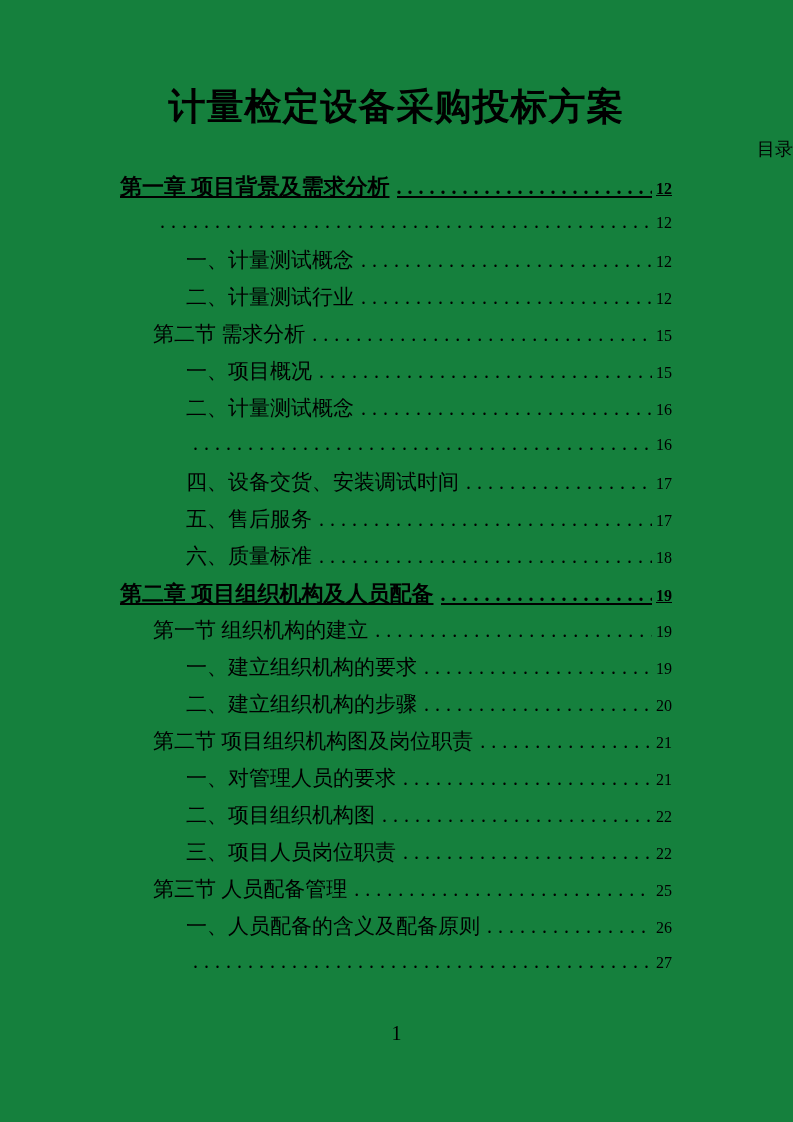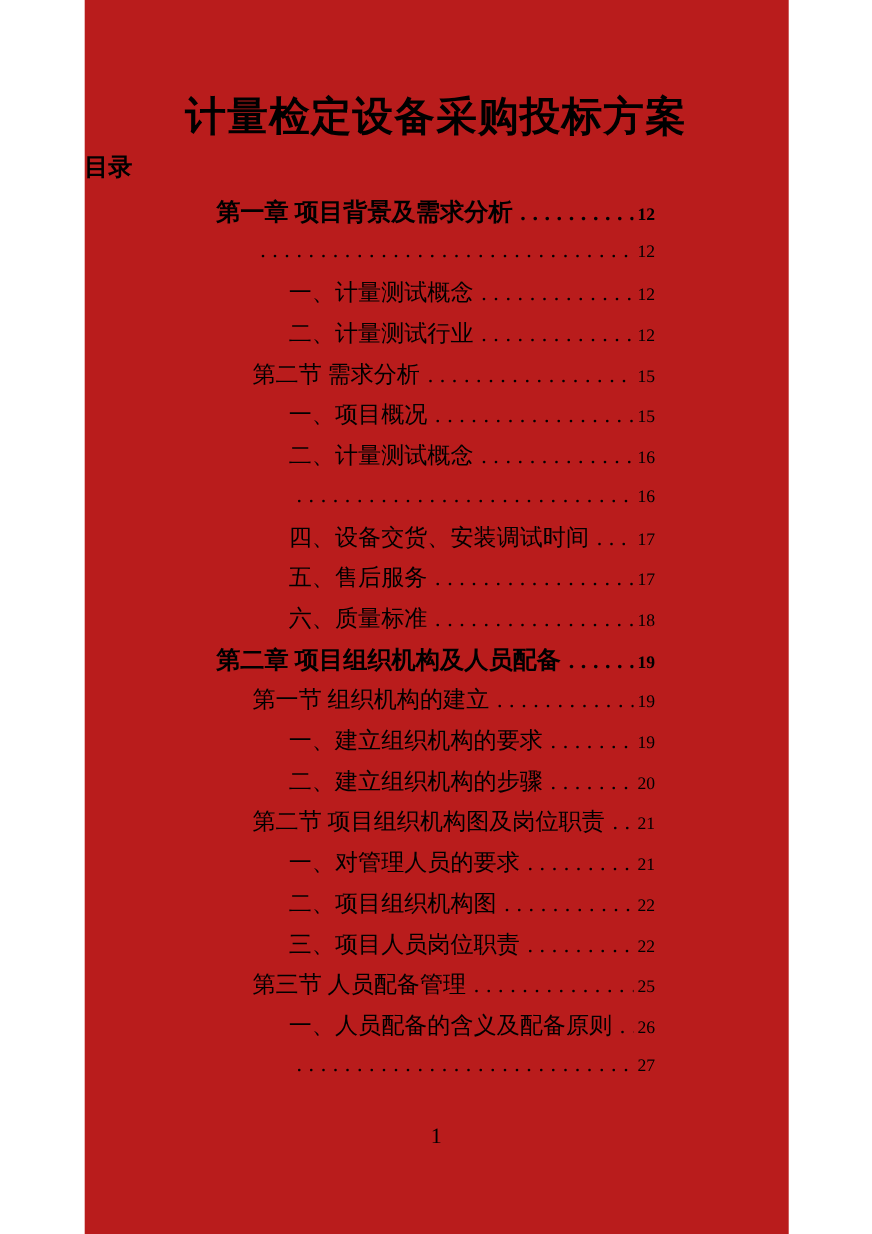--- a/index.html
+++ b/index.html
@@ -1,51 +1,51 @@
 <!DOCTYPE html>
 <html><head>
 <meta charset="utf-8">
 <style>
   html, body { margin: 0; padding: 0; background: #ffffff; }
   .page {
-    width: 640px;
+    width: 793px;
     height: 1122px;
     margin: 0 auto;
-    background: #b91c1c;
+    background: #15803d;
     color: #000000;
     font-family: "Liberation Serif", "DejaVu Serif", serif;
     position: relative;
     overflow: hidden;
     box-sizing: border-box;
     padding-top: 84px;
   }
   .doc-title {
     text-align: center;
     font-size: 37px;
     font-weight: 700;
     line-height: 1.25;
     letter-spacing: 1px;
   }
   .toc-heading {
-    text-align: left;
-    font-size: 22px;
-    font-weight: 700;
+    text-align: right;
+    font-size: 18px;
+    font-weight: 400;
     margin-top: 7px;
   }
   .toc {
     margin: 11px 121px 0 120px;
   }
   .toc-row {
     display: flex;
     align-items: baseline;
     height: 37px;
     font-size: 21px;
     white-space: nowrap;
   }
-  .toc-row.lvl1 { font-weight: 700; font-size: 22px; }
+  .toc-row.lvl1 { font-weight: 700; font-size: 22px; text-decoration: underline; }
   .toc-row.lvl2 { padding-left: 33px; }
   .toc-row.lvl3 { padding-left: 66px; }
   .toc-label { flex: 0 0 auto; }
   .toc-dots {
     flex: 1 1 auto;
     overflow: hidden;
     white-space: nowrap;
     margin: 0 4px 0 7px;
     min-width: 10px;
   }

